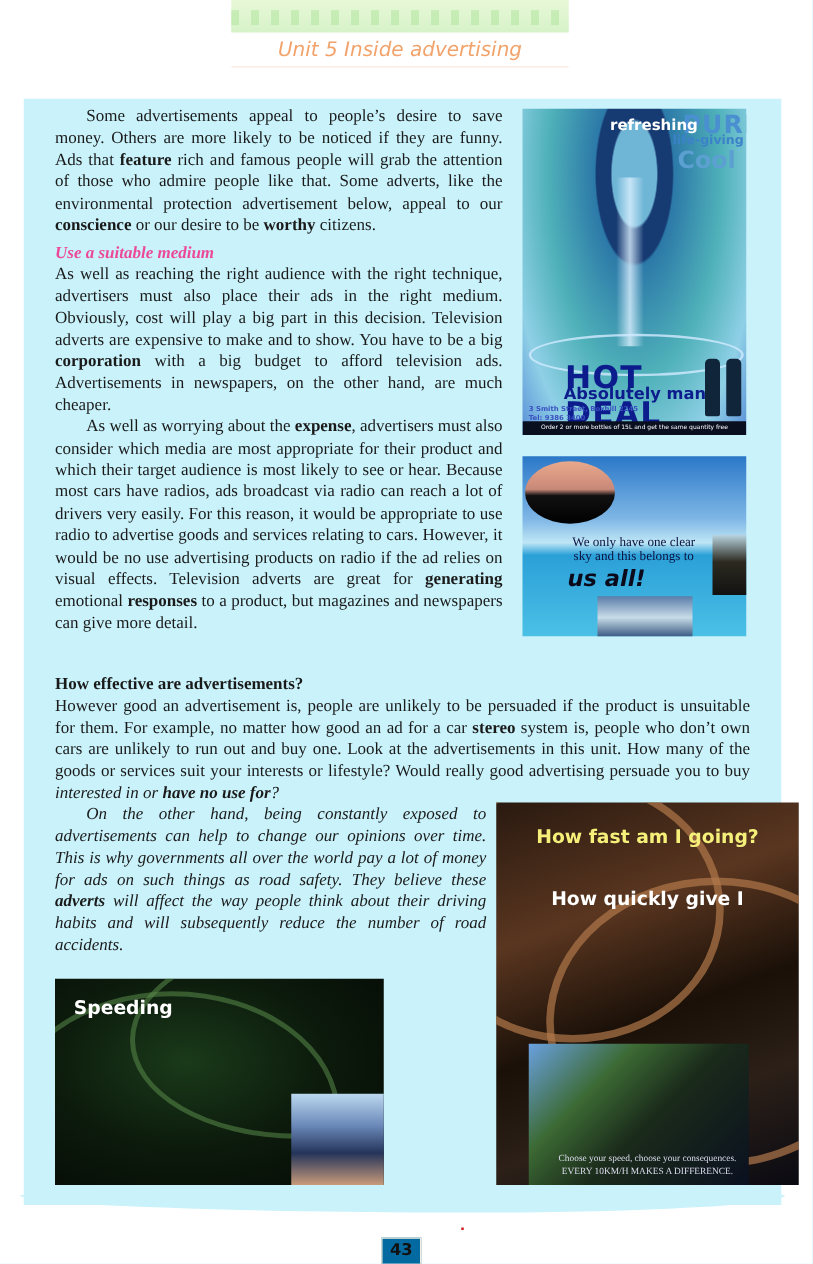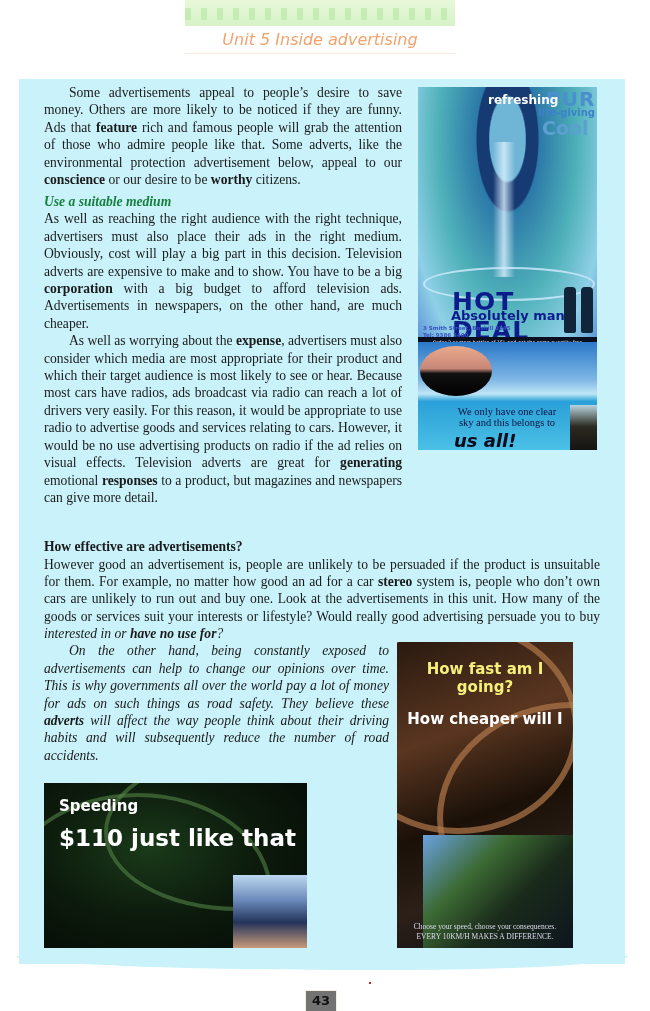--- a/index.html
+++ b/index.html
@@ -11,21 +11,21 @@
          background:repeating-linear-gradient(90deg, rgba(150,220,130,.35) 0 6px, transparent 6px 16px); }
   .unit-title { position:absolute; left:185px; top:30px; width:270px; text-align:center;
          font-family:"DejaVu Sans", sans-serif; font-style:italic; font-size:16px; color:#f2a36b;
          border-bottom:1px solid #fbe9dd; padding-bottom:4px; }
   .panel { position:absolute; left:19px; top:79px; width:606px; height:885px; background:#c9f2fa; }
   .panel-torn { position:absolute; left:16px; top:956px; width:612px; height:14px;
          background:#c9f2fa; border-radius:0 0 40% 60% / 0 0 100% 100%; }
   .text { position:absolute; font-size:13.6px; line-height:17.4px; text-align:justify; }
   .text p { margin:0; }
   .indent { text-indent:25px; }
-  .subhead { color:#15803d; font-style:italic; font-weight:bold; }
+  .subhead { color:#ec4899; font-style:italic; font-weight:bold; }
   .head { font-weight:bold; }
   b { font-weight:bold; }
 
   .ad { position:absolute; overflow:hidden; }
   
   .ad-water { left:418px; top:87px; width:179px; height:261px;
       background:radial-gradient(ellipse at 50% 20%, #6fb6d6 0 14%, #163a72 15% 24%, #2c79a8 25%, #4fb1b9 55%, #8fd0e6 80%, #5a8fd8 100%); }
   .ad-water .refresh { position:absolute; left:70px; top:6px; font-family:"DejaVu Sans", sans-serif; font-weight:bold; font-size:12px; color:#fff; }
   .ad-water .pure { position:absolute; left:128px; top:0px; font-family:"DejaVu Sans", sans-serif; font-weight:bold; font-size:20px; color:#4a8fd0; letter-spacing:1px; }
   .ad-water .life { position:absolute; left:120px; top:20px; font-family:"DejaVu Sans", sans-serif; font-weight:bold; font-size:10px; color:#3c82c8; }
@@ -35,52 +35,52 @@
   .ad-water .bowl { position:absolute; left:5px; top:180px; width:168px; height:30px; border-radius:50%;
       border:2px solid rgba(210,235,255,.8); }
   .ad-water .hotdeal { position:absolute; left:3px; top:200px; font-family:"DejaVu Sans", sans-serif; font-weight:bold; font-size:25px; color:#0c1c8c; letter-spacing:1px;margin-left:31px; }
   .ad-water .free { position:absolute; left:33px; top:221px; font-family:"DejaVu Sans", sans-serif; font-weight:bold; font-size:13px; color:#0c1c8c; }
   .ad-water .addr { position:absolute; left:5px; top:238px; font-family:"DejaVu Sans", sans-serif; font-weight:bold; font-size:5.5px; color:#3a52c0; line-height:6.5px; }
   .ad-water .bottle { position:absolute; top:200px; width:12px; height:46px; background:#10243a; border-radius:4px 4px 2px 2px; }
   .ad-water .bar { position:absolute; left:0; bottom:0; width:100%; height:11px; background:#0a0f20; color:#fff;
       font-family:"DejaVu Sans", sans-serif; font-size:4.8px; line-height:11px; text-align:center; }
 
   
-  .ad-sky { left:418px; top:342px; width:179px; height:108px;
+  .ad-sky { left:418px; top:365px; width:179px; height:144px;
       background:linear-gradient(180deg,#2b78c8 0%,#7fb7e6 35%,#bfe6f5 48%,#2aa0d8 55%,#4bc0e6 100%); }
   .ad-sky .oval { position:absolute; left:2px; top:4px; width:72px; height:50px; border-radius:50%;
       background:linear-gradient(180deg,#e9a98c 0%,#c88878 45%,#111 55%,#000 100%); }
   .ad-sky .msg { position:absolute; left:33px; top:64px; font-size:10.5px; line-height:11px; color:#0c1240; text-align:center; width:112px; }
   .ad-sky .usall { position:absolute; left:36px; top:88px; font-family:"DejaVu Sans", sans-serif; font-style:italic; font-weight:bold; font-size:18px; color:#0a0a1a; }
   .ad-sky .pic1 { position:absolute; left:152px; top:63px; width:30px; height:48px; background:linear-gradient(180deg,#b8d4e0,#2c2a20 45%,#111); }
   .ad-sky .pic2 { position:absolute; left:60px; top:112px; width:76px; height:34px; background:linear-gradient(180deg,#5a7ca8,#c8dce8 50%,#2a4c78); }
 
   
-  .ad-speed { left:397px; top:642px; width:176px; height:306px;
+  .ad-speed { left:397px; top:642px; width:242px; height:306px;
       background:linear-gradient(160deg,#2a1a10 0%,#5a3620 30%,#1a1008 55%,#2c2018 75%,#0a0a12 100%); }
   .ad-speed .road { position:absolute; border:6px solid #b0784a; border-radius:50%; opacity:.7; }
   .ad-speed .l1 { position:absolute; left:0; top:18px; width:100%; text-align:center; font-family:"DejaVu Sans", sans-serif; font-weight:bold; font-size:15px; color:#f5f07a; }
   .ad-speed .l2 { position:absolute; left:0; top:68px; width:100%; text-align:center; font-family:"DejaVu Sans", sans-serif; font-weight:bold; font-size:15px; color:#fff; }
   .ad-speed .l3 { position:absolute; left:0; top:108px; width:100%; text-align:center; font-family:"DejaVu Sans", sans-serif; font-weight:bold; font-size:28px; color:#e02010; }
   .ad-speed .photo { position:absolute; left:26px; top:193px; width:176px; height:113px;
       background:linear-gradient(135deg,#6aa0e0 0%,#3c6a34 30%,#1a2a1a 55%,#0a1020 100%); }
   .ad-speed .foot { position:absolute; left:0; bottom:6px; width:100%; text-align:center; font-size:7.5px; line-height:10px; color:#dde; }
 
   
   .ad-fine { left:44px; top:783px; width:263px; height:165px;
       background:radial-gradient(ellipse at 40% 40%, #1a3a1a 0%, #0c1a0c 50%, #050a05 100%); }
   .ad-fine .swirl { position:absolute; border:4px solid #5a8a4a; border-radius:50%; opacity:.55; }
   .ad-fine .t1 { position:absolute; left:15px; top:14px; font-family:"DejaVu Sans", sans-serif; font-weight:bold; font-size:15px; color:#fff; }
   .ad-fine .t2 { position:absolute; left:15px; top:42px; font-family:"DejaVu Sans", sans-serif; font-weight:bold; font-size:23px; color:#fff; }
   .ad-fine .driver { position:absolute; left:189px; top:92px; width:120px; height:73px;
       background:linear-gradient(180deg,#bcd8f0 0%,#6a88b8 35%,#24345a 65%,#c89a7a 100%); }
 
   .page-num { position:absolute; left:305px; top:990px; width:30px; height:20px; text-align:center;
       font-family:"DejaVu Sans", sans-serif; font-weight:bold; font-size:13px; line-height:20px; color:#111;
-      background:#737373; border:1px solid #f2efe0; }
+      background:#0369a1; border:1px solid #f2efe0; }
   .dot { position:absolute; left:369px; top:982px; width:2px; height:2px; background:#d02020; }
 </style>
 </head>
 <body>
 
 <div class="header-strip"></div>
 <div class="unit-title">Unit 5 Inside advertising</div>
 
 <div class="panel"></div>
 <div class="panel-torn"></div>
@@ -130,30 +130,29 @@
   <div class="pic1"></div>
   <div class="msg">We only have one clear sky and this belongs to</div>
   <div class="usall">us all!</div>
   <div class="pic2"></div>
 </div>
 
 <div class="ad ad-speed">
   <div class="road" style="left:-60px; top:-20px; width:230px; height:200px;"></div>
   <div class="road" style="left:40px; top:60px; width:260px; height:220px;"></div>
   <div class="l1">How fast am I going?</div>
-  <div class="l2">How cheaper will I</div>
+  <div class="l2">How quickly give I</div>
   <div class="photo"></div>
   <div class="foot">
     <div>Choose your speed, choose your consequences.</div>
     <div>EVERY 10KM/H MAKES A DIFFERENCE.</div>
   </div>
 </div>
 
 <div class="ad ad-fine">
   <div class="swirl" style="left:-40px; top:10px; width:260px; height:190px;"></div>
   <div class="swirl" style="left:60px; top:-30px; width:260px; height:150px;"></div>
   <div class="t1">Speeding</div>
-  <div class="t2">$110 just like that</div>
   <div class="driver"></div>
 </div>
 
 <div class="dot"></div>
 <div class="page-num">43</div>
 
 </body></html>

